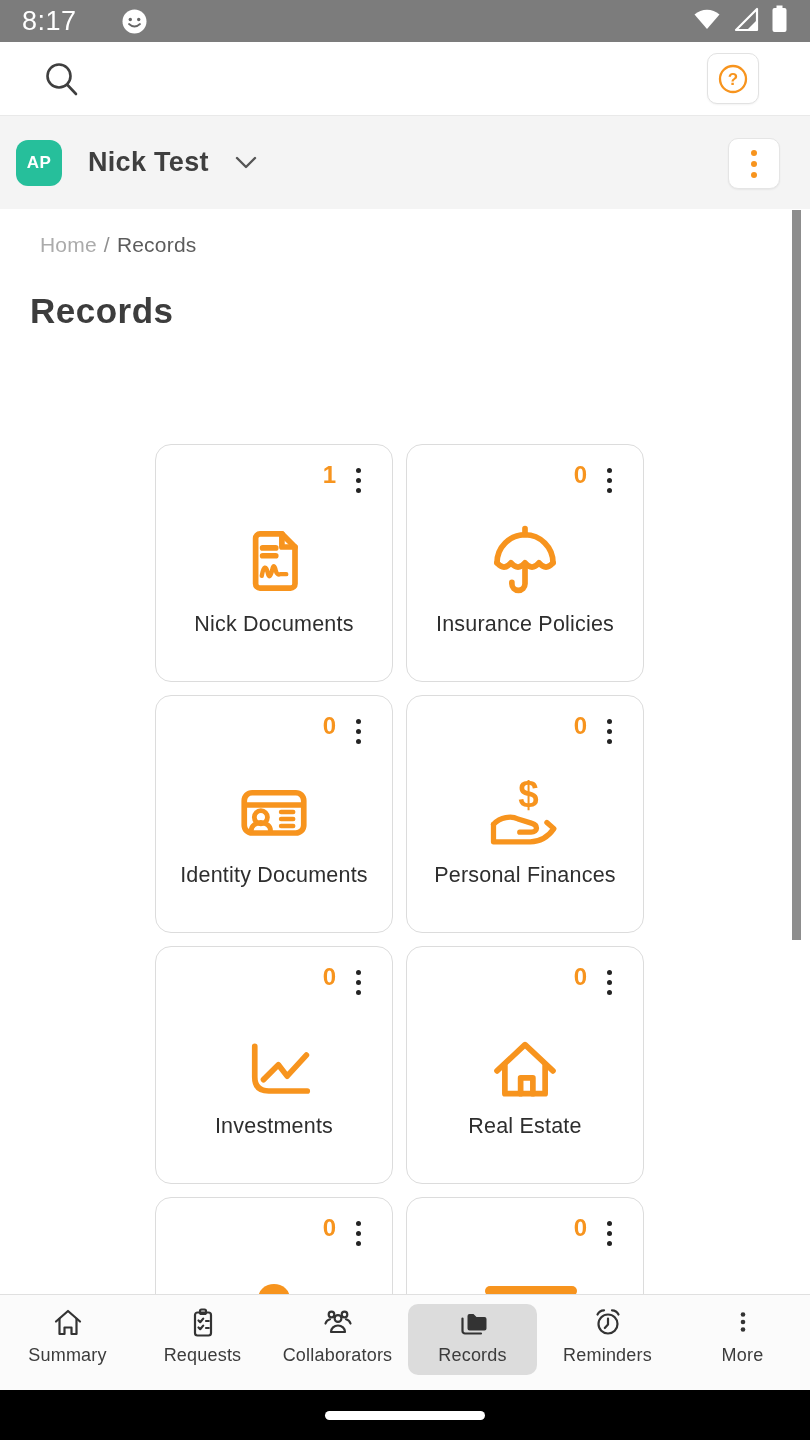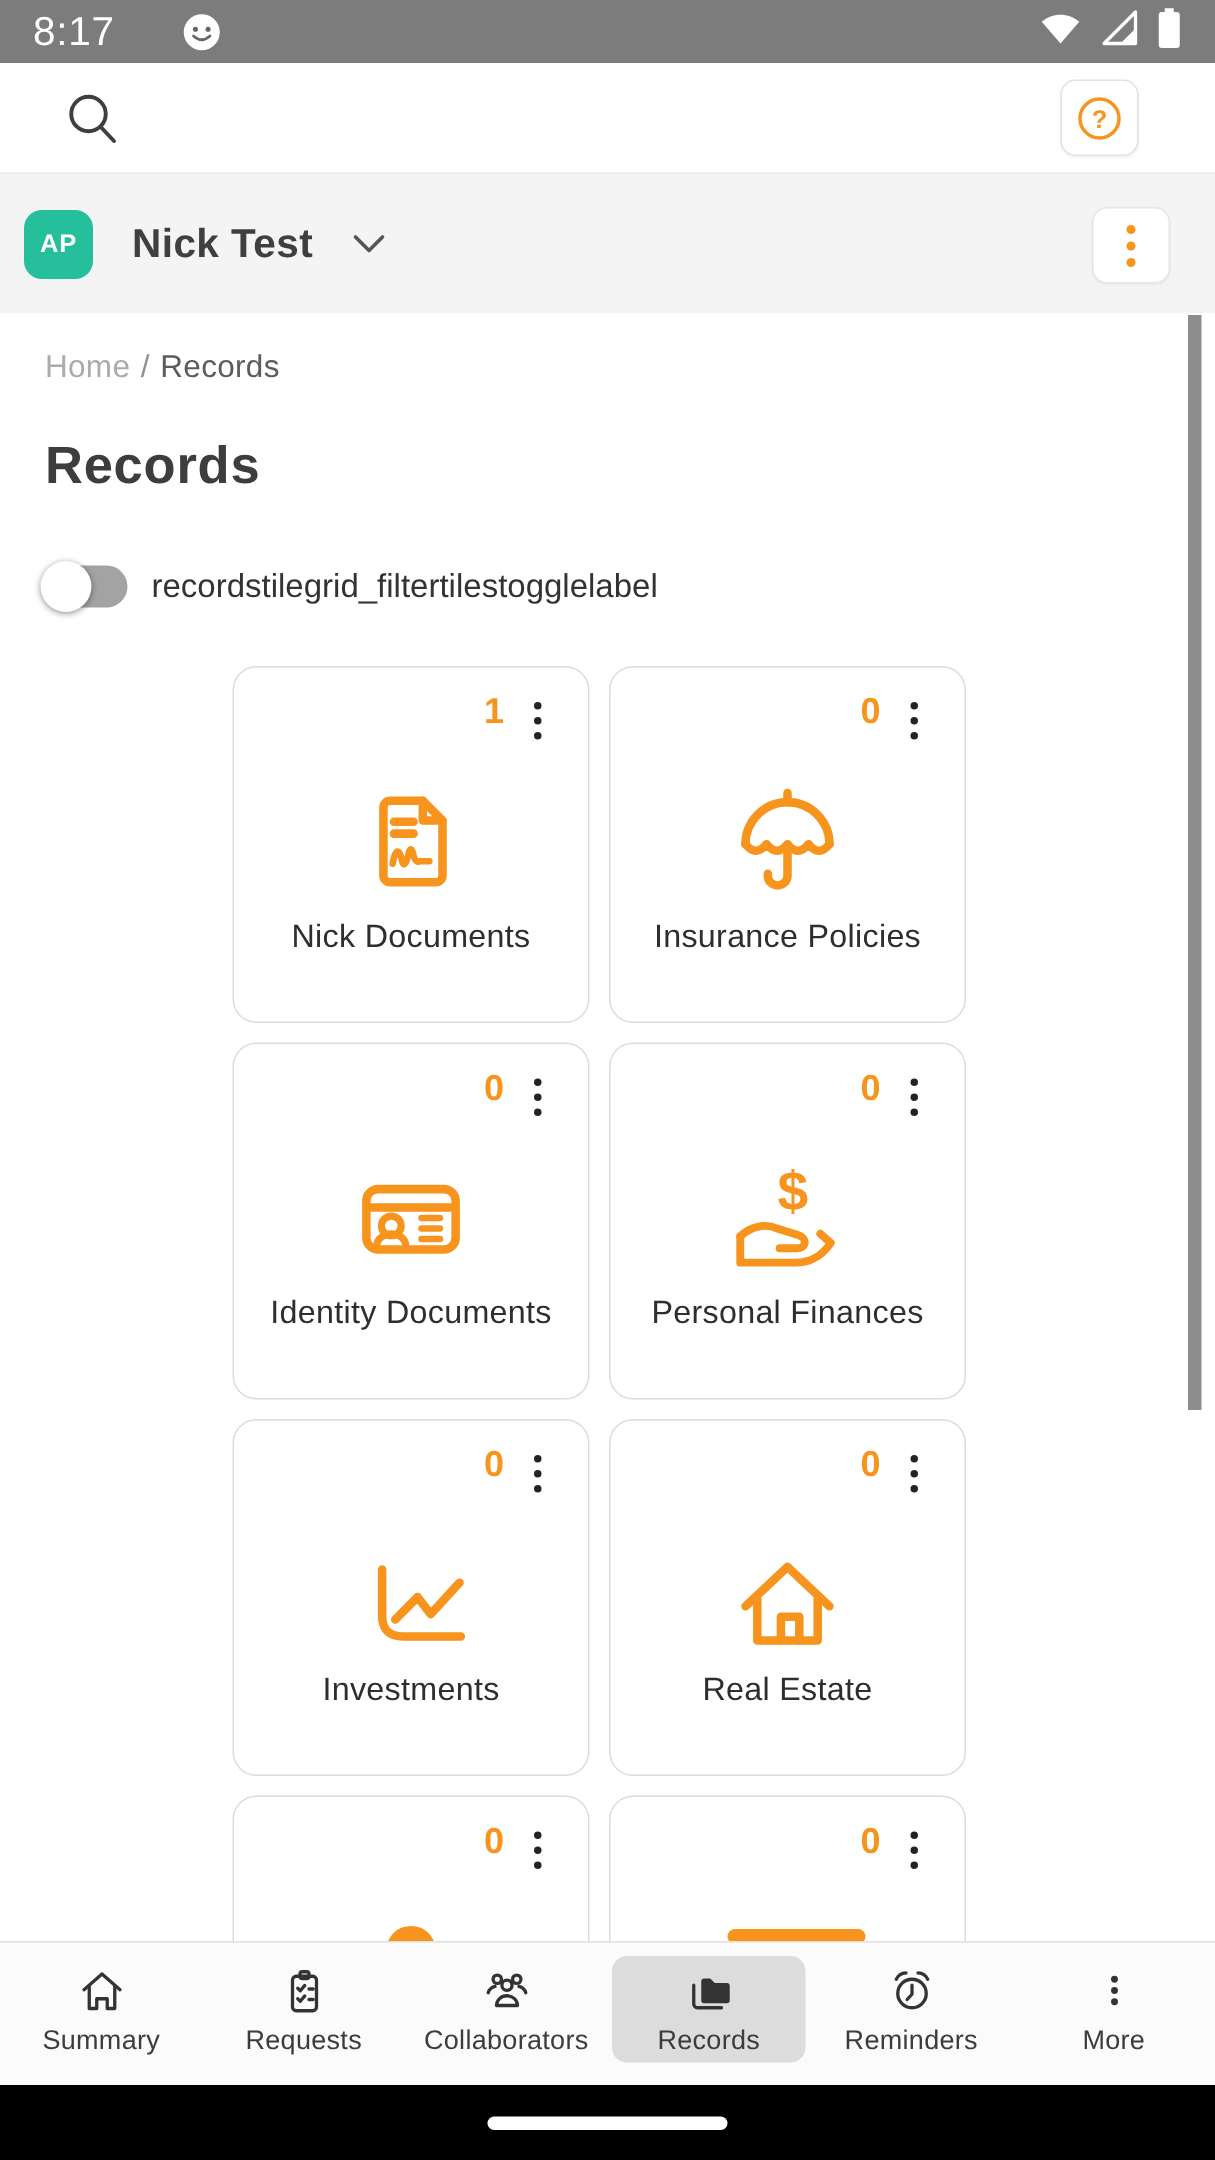--- a/index.html
+++ b/index.html
@@ -34,21 +34,21 @@
   .avatar{width:46px;height:46px;border-radius:12px;background:var(--teal);color:#fff;
     display:flex;align-items:center;justify-content:center;font-size:17px;font-weight:bold;letter-spacing:.5px;}
   .account-name{margin-left:26px;font-size:27px;font-weight:700;color:#3f3f3f;letter-spacing:.3px;text-align:center;}
   .chevron{margin-left:24px;display:flex;}
   .header-kebab-btn{position:absolute;left:728px;top:22px;width:52px;height:51px;background:#fff;
     border:1px solid #e5e5e5;border-radius:10px;display:flex;flex-direction:column;align-items:center;
     justify-content:center;gap:5px;box-shadow:0 1px 2px rgba(0,0,0,.06);cursor:pointer;}
   .header-kebab-btn i{width:6px;height:6px;border-radius:50%;background:var(--accent);}
   
   .content{position:absolute;top:209px;left:0;width:810px;height:1085px;background:#fff;overflow:hidden;}
-  .breadcrumb{margin:24px 0 0 30px;font-size:21px;color:#ababab;letter-spacing:.2px;}
+  .breadcrumb{margin:24px 0 0 40px;font-size:21px;color:#ababab;letter-spacing:.2px;}
   .breadcrumb .sep{color:#8f8f8f;margin:0 7px;}
   .breadcrumb .current{color:#5c5c5c;}
   .page-title{margin:34px 0 0 30px;font-size:35px;font-weight:700;color:#3d3d3d;letter-spacing:.5px;}
   .toggle-row{margin:46px 0 0 30px;display:flex;align-items:center;}
   .switch{position:relative;width:55px;height:28px;cursor:pointer;flex:0 0 auto;}
   .switch .track{position:absolute;left:0;top:0;width:55px;height:28px;border-radius:14px;background:#a3a3a3;}
   .switch .thumb{position:absolute;left:-3px;top:-3px;width:34px;height:34px;border-radius:50%;background:#fff;
     box-shadow:0 1px 4px rgba(0,0,0,.45);}
   .toggle-label{margin-left:16px;font-size:22px;color:#333;}
   
@@ -62,21 +62,21 @@
   .tile-icon{position:absolute;top:74px;left:50%;transform:translateX(-50%);width:84px;height:84px;color:var(--accent);}
   .tile-icon.partial{top:86px;}
   .tile-label{position:absolute;top:164px;left:0;width:100%;text-align:center;font-size:21.5px;
     color:#2e2e2e;line-height:31px;padding:0 12px;letter-spacing:.2px;}
   
   .scrollbar-thumb{position:absolute;left:792px;top:210px;width:9px;height:730px;background:#8d8d8d;z-index:6;}
   
   .bottom-nav{position:absolute;top:1294px;left:0;width:810px;height:96px;background:#fbfbfb;
     border-top:1px solid #e0e0e0;display:flex;z-index:5;}
   .nav-item{flex:1;margin:9px 3px 15px;border-radius:10px;display:flex;flex-direction:column;
-    align-items:center;justify-content:center;gap:3px;cursor:pointer;}
+    align-items:center;gap:3px;cursor:pointer;}
   .nav-item.selected{background:var(--navsel);}
   .nav-icon{width:38px;height:38px;display:flex;align-items:center;justify-content:center;color:#333;}
   .nav-label{font-size:18px;color:#3c3c3c;letter-spacing:.2px;}
   
   .gesture-bar{position:absolute;top:1390px;left:0;width:810px;height:50px;background:#000;}
   .gesture-pill{position:absolute;left:325px;top:21px;width:160px;height:9px;border-radius:5px;background:#fff;cursor:grab;}
 </style>
 </head>
 <body>
 
@@ -141,27 +141,20 @@
       <i></i>
       <i></i>
   </div>
 </div>
 
 <div class="content">
   <div class="breadcrumb">
     <span>Home</span><span class="sep">/</span><span class="current">Records</span>
   </div>
   <div class="page-title">Records</div>
-  <div class="toggle-row">
-    <div class="switch">
-      <div class="track"></div>
-        <div class="thumb"></div>
-    </div>
-    <div class="toggle-label">recordstilegrid_filtertilestogglelabel</div>
-  </div>
   <div class="grid">
       <div class="tile">
         <div class="tile-count">1</div>
         <div class="tile-kebab">
           <i></i>
           <i></i>
           <i></i>
         </div>
         <div class="tile-icon"><svg width="84" height="84" viewBox="0 0 96 96" fill="none" stroke="currentColor" stroke-linecap="round" stroke-linejoin="round" stroke-width="6.5">
    <path d="M32,17 H57 L72,32 V74 a5,5 0 0 1 -5,5 H32 a5,5 0 0 1 -5,-5 V22 a5,5 0 0 1 5,-5 Z"></path>

